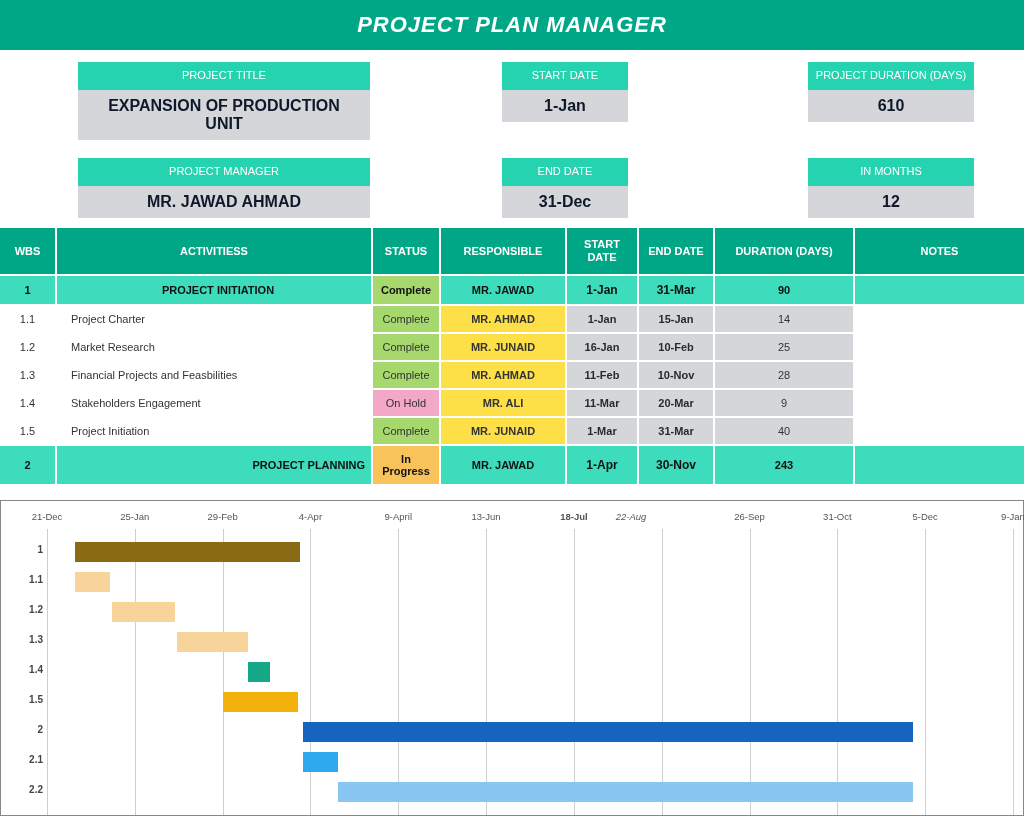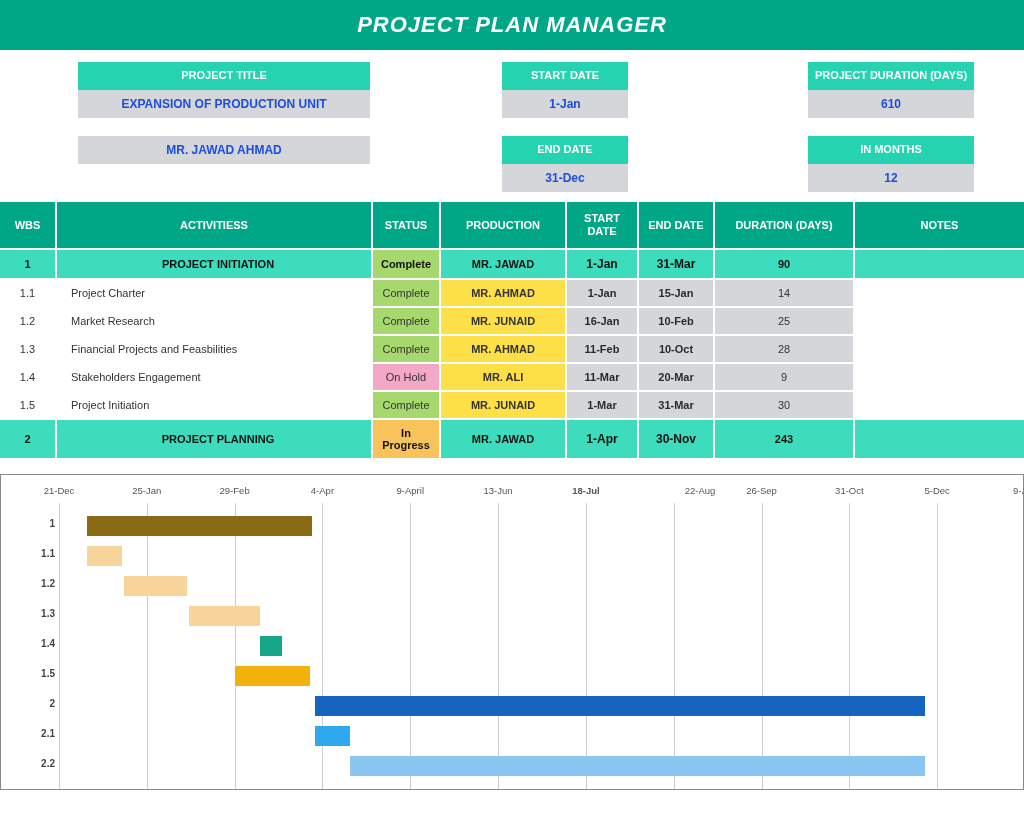--- a/index.html
+++ b/index.html
@@ -27,31 +27,31 @@
   .meta-block { display:flex; flex-direction:column; }
   .meta-block.title  { width: 292px; }
   .meta-block.blank1 { width: 72px; }
   .meta-block.date   { width: 126px; }
   .meta-block.blank2 { width: 120px; }
   .meta-block.dur    { width: 166px; }
   .meta-label {
     background: #26d3b1;
     color: #fff;
     font-size: 11px;
-    font-weight: bold;
+    font-weight: normal;
     text-align: center;
     padding: 6px 4px;
     line-height: 1.2;
     min-height: 28px;
     display:flex; align-items:center; justify-content:center;
   }
   .meta-value {
     background: #d4d6d9;
-    color: #1d4ed8;
-    font-size: 12px;
+    color: #0f172a;
+    font-size: 16px;
     font-weight: bold;
     text-align: center;
     padding: 7px 17px;
   }
 
   
   .plan-table {
     width: 100%;
     border-collapse: collapse;
     table-layout: fixed;
@@ -98,21 +98,21 @@
   .timeline-title {
     text-align:center;
     font-weight:bold;
     font-size:20px;
     color:#565656;
     padding: 6px 0 14px 0;
   }
   .tl-grid {
     position: relative;
     height: 304px;
-    margin-left: 48px;
+    margin-left: 36px;
   }
   .tl-vline {
     position:absolute; top:18px; bottom:0;
     width:1px; background:#cfcfcf;
   }
   .tl-xtick {
     position:absolute; top:0;
     font-size:9.5px; color:#555;
     transform: translateX(-50%);
     white-space:nowrap;
@@ -147,20 +147,21 @@
   </div>
   <div class="meta-block blank2"></div>
   <div class="meta-block dur">
     <div class="meta-label">PROJECT DURATION (DAYS)</div>
     <div class="meta-value">610</div>
   </div>
 </div>
 
 <div class="meta meta-row2">
   <div class="meta-block title">
+    <div class="meta-label">PROJECT MANAGER</div>
     <div class="meta-value">MR. JAWAD AHMAD</div>
   </div>
   <div class="meta-block blank1"></div>
   <div class="meta-block date">
     <div class="meta-label">END DATE</div>
     <div class="meta-value">31-Dec</div>
   </div>
   <div class="meta-block blank2"></div>
   <div class="meta-block dur">
     <div class="meta-label">IN MONTHS</div>
@@ -177,21 +178,21 @@
       <col style="width:72px">
       <col style="width:76px">
     <col style="width:140px">
       <col style="width:170px">
   </colgroup>
   <thead>
     <tr>
       <th>WBS</th>
       <th>ACTIVITIESS</th>
       <th>STATUS</th>
-      <th>PRODUCTION</th>
+      <th>RESPONSIBLE</th>
       <th>START DATE</th>
       <th>END DATE</th>
       <th>DURATION (DAYS)</th>
       <th>NOTES</th>
     </tr>
   </thead>
   <tbody id="plan-body">
       <tr class="phase-row">
         <td class="wbs" style="text-align:center;">1</td>
         <td class="act" style="text-align:center;">PROJECT INITIATION</td>
@@ -221,47 +222,47 @@
         <td class="edate">10-Feb</td>
         <td class="dur">25</td>
         <td class="notes"></td>
       </tr>
       <tr class="task-row">
         <td class="wbs" style="text-align:center;">1.3</td>
         <td class="act">Financial Projects and Feasbilities</td>
         <td class="status-cell status-Complete">Complete</td>
         <td class="resp">MR. AHMAD</td>
         <td class="sdate">11-Feb</td>
-        <td class="edate">10-Oct</td>
+        <td class="edate">10-Nov</td>
         <td class="dur">28</td>
         <td class="notes"></td>
       </tr>
       <tr class="task-row">
         <td class="wbs" style="text-align:center;">1.4</td>
         <td class="act">Stakeholders Engagement</td>
         <td class="status-cell status-OnHold">On Hold</td>
         <td class="resp">MR. ALI</td>
         <td class="sdate">11-Mar</td>
         <td class="edate">20-Mar</td>
         <td class="dur">9</td>
         <td class="notes"></td>
       </tr>
       <tr class="task-row">
         <td class="wbs" style="text-align:center;">1.5</td>
         <td class="act">Project Initiation</td>
         <td class="status-cell status-Complete">Complete</td>
         <td class="resp">MR. JUNAID</td>
         <td class="sdate">1-Mar</td>
         <td class="edate">31-Mar</td>
-        <td class="dur">30</td>
+        <td class="dur">40</td>
         <td class="notes"></td>
       </tr>
       <tr class="phase-row">
         <td class="wbs" style="text-align:center;">2</td>
-        <td class="act" style="text-align:center;">PROJECT PLANNING</td>
+        <td class="act" style="text-align:right;">PROJECT PLANNING</td>
         <td class="status-cell status-InProgress">In Progress</td>
         <td class="resp">MR. JAWAD</td>
         <td class="sdate">1-Apr</td>
         <td class="edate">30-Nov</td>
         <td class="dur">243</td>
         <td class="notes"></td>
       </tr>
     </tbody>
 </table>
 
@@ -275,21 +276,21 @@
       <div class="tl-xtick" style="left: 175.636px;">29-Feb</div>
       <div class="tl-vline" style="left: 263.455px;"></div>
       <div class="tl-xtick" style="left: 263.455px;">4-Apr</div>
       <div class="tl-vline" style="left: 351.273px;"></div>
       <div class="tl-xtick" style="left: 351.273px;">9-April</div>
       <div class="tl-vline" style="left: 439.091px;"></div>
       <div class="tl-xtick" style="left: 439.091px;">13-Jun</div>
       <div class="tl-vline" style="left: 526.909px;"></div>
       <div class="tl-xtick" style="left: 526.909px; font-weight: bold;">18-Jul</div>
       <div class="tl-vline" style="left: 614.727px;"></div>
-      <div class="tl-xtick" style="left: 641px;">22-Aug</div>
+      <div class="tl-xtick" style="left: 584px; font-style: italic;">22-Aug</div>
       <div class="tl-vline" style="left: 702.545px;"></div>
       <div class="tl-xtick" style="left: 702.545px;">26-Sep</div>
       <div class="tl-vline" style="left: 790.364px;"></div>
       <div class="tl-xtick" style="left: 790.364px;">31-Oct</div>
       <div class="tl-vline" style="left: 878.182px;"></div>
       <div class="tl-xtick" style="left: 878.182px;">5-Dec</div>
       <div class="tl-vline" style="left: 966px;"></div>
       <div class="tl-xtick" style="left: 966px;">9-Jan</div>
       <div class="tl-row" style="top: 26px;">
         <div class="tl-rowlabel">1</div>

